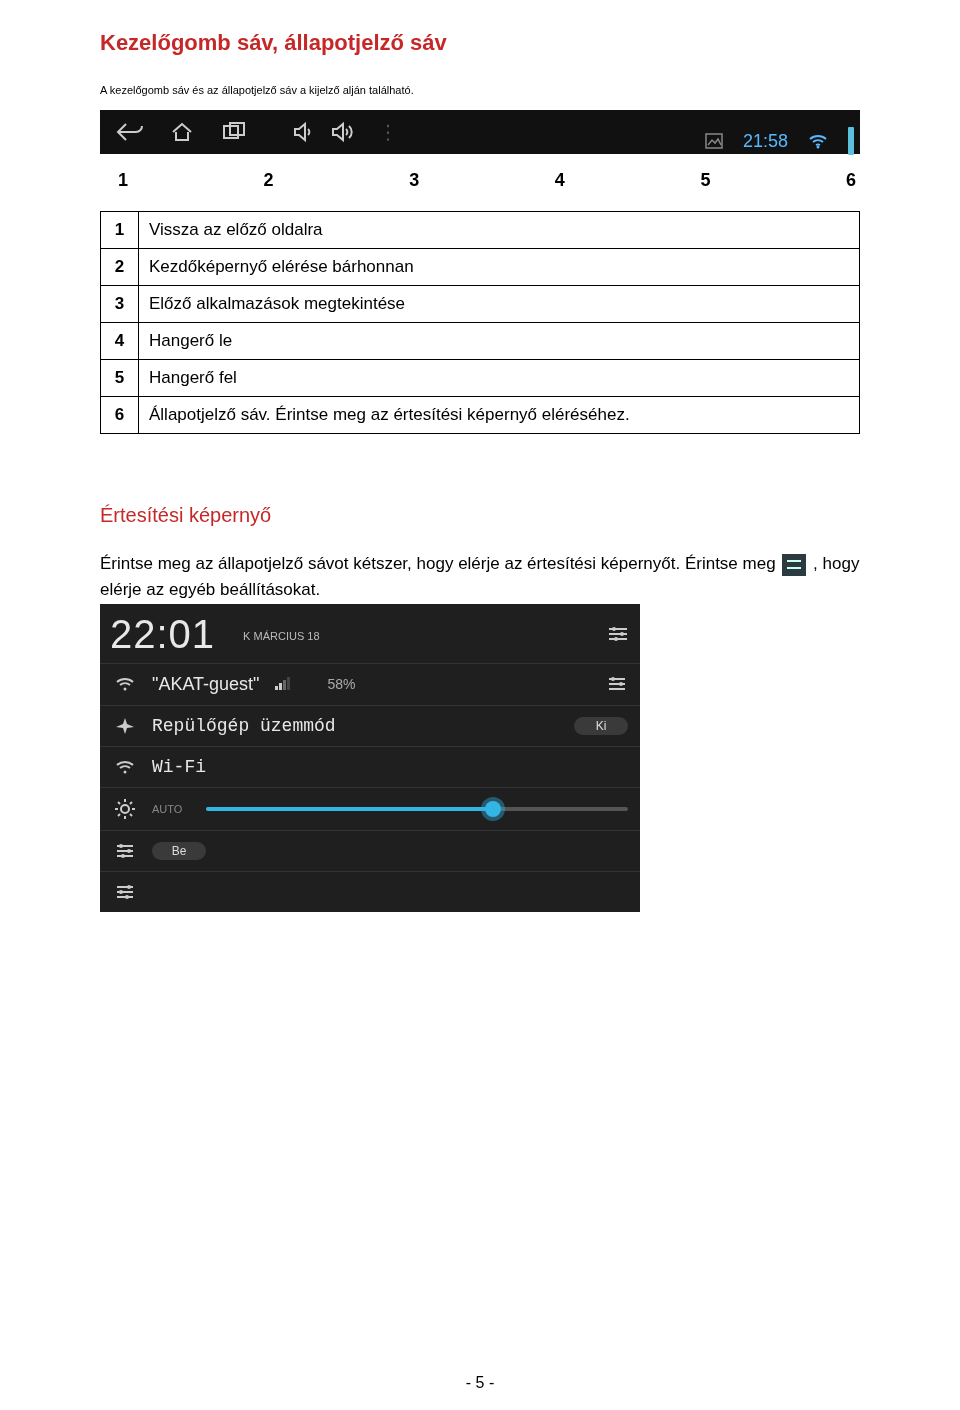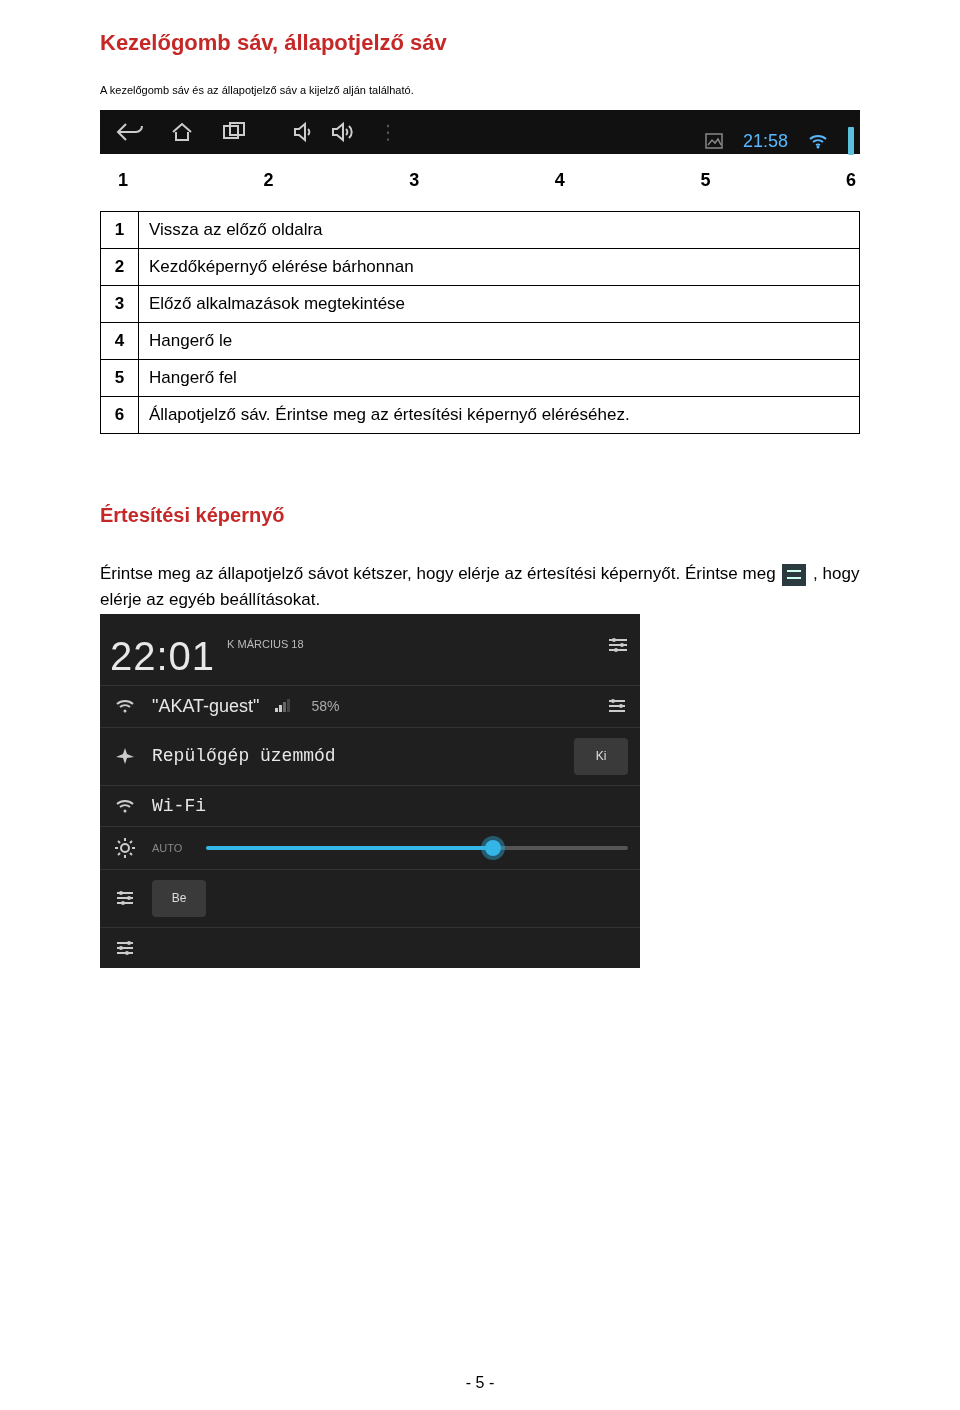--- a/index.html
+++ b/index.html
@@ -64,22 +64,22 @@
     font-size: 17px;
   }
   .legend-table td.num {
     width: 38px;
     text-align: center;
     font-weight: bold;
   }
   .section-title {
     color: #c62828;
     font-size: 20px;
-    font-weight: bold;
-    margin-bottom: 34px;
+    font-weight: normal;
+    margin-bottom: 24px;
   }
   .notif-para {
     font-size: 17px;
     line-height: 1.55;
   }
   .inline-icon {
     display: inline-block;
     width: 24px; height: 22px;
     background: #2a3a3f;
     vertical-align: middle;
@@ -92,39 +92,39 @@
   .inline-icon::before { top:6px;}
   .inline-icon::after { top:13px;}
   
   .shade {
     width: 540px;
     background: #1f1f1f;
     color: #e8e8e8;
     font-family: sans-serif;
   }
   .shade-header {
-    display:flex; align-items:flex-start;
-    padding: 20px 10px 6px 10px;
+    display:flex; align-items:center;
+    padding: 8px 10px 6px 10px;
     border-bottom: 1px solid #333;
-    gap: 12px;
+    gap: 28px;
   }
   .shade-time { font-size: 40px; font-weight: 300; letter-spacing:1px;}
   .shade-date { font-size: 11px; color:#bbb; margin-top:4px;}
   .row {
     display:flex; align-items:center;
     padding: 10px 12px;
     border-bottom: 1px solid #333;
     gap: 14px;
     font-size: 18px;
   }
   .row .ico { width: 26px; display:flex; align-items:center; justify-content:center; color:#ccc;}
   .row .grow { flex:1;font-family:Liberation Mono, monospace; }
-  .row .pct { font-size:14px; color:#aaa; margin-left:6px;}
+  .row .pct { font-size:14px; color:#aaa; margin-left:22px;}
   .toggle {
-    width: 54px; height: 37px; background:#3a3a3a; border-radius:4px;
+    width: 54px; height: 18px; background:#3a3a3a; border-radius:11px;
     font-size:12px; display:flex; align-items:center; justify-content:center; color:#ddd;
   }
   .slider-track {
     flex:1; height:4px; background:#555; position:relative; border-radius:2px;
   }
   .slider-fill { position:absolute; left:0; top:0; height:100%; width:68%; background:#33b5e5; border-radius:2px;}
   .slider-thumb { position:absolute; left:68%; top:50%; width:16px; height:16px; background:#33b5e5; border-radius:50%; transform:translate(-50%,-50%); box-shadow:0 0 0 4px rgba(51,181,229,.4);}
   .auto-label { font-size:11px; color:#888; margin-right:10px;}
   .page-num {
     position: absolute;

